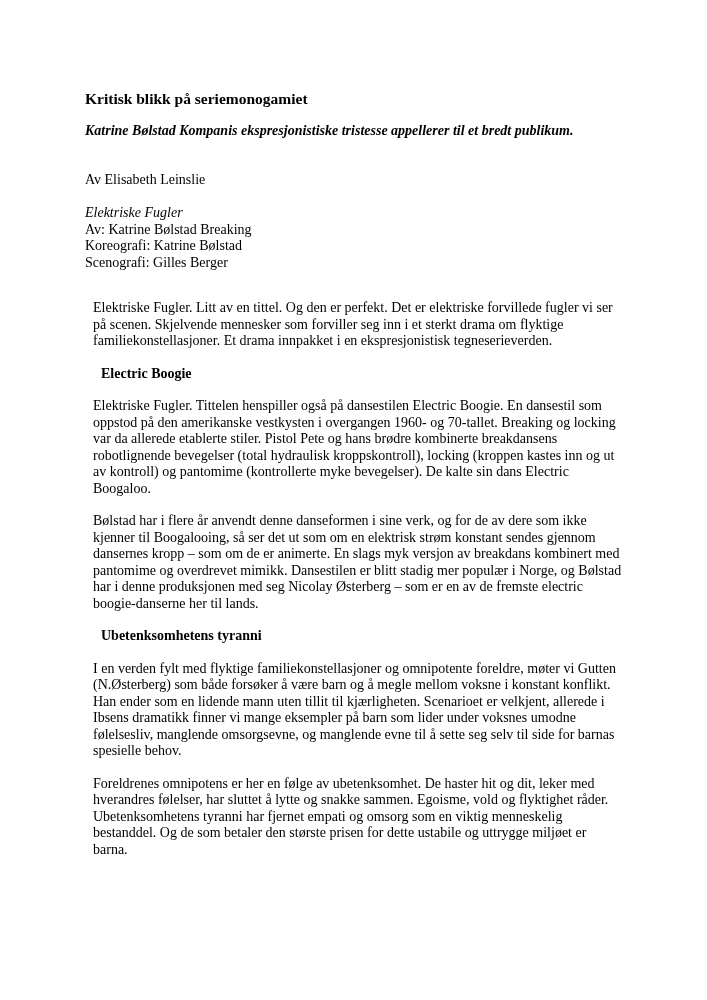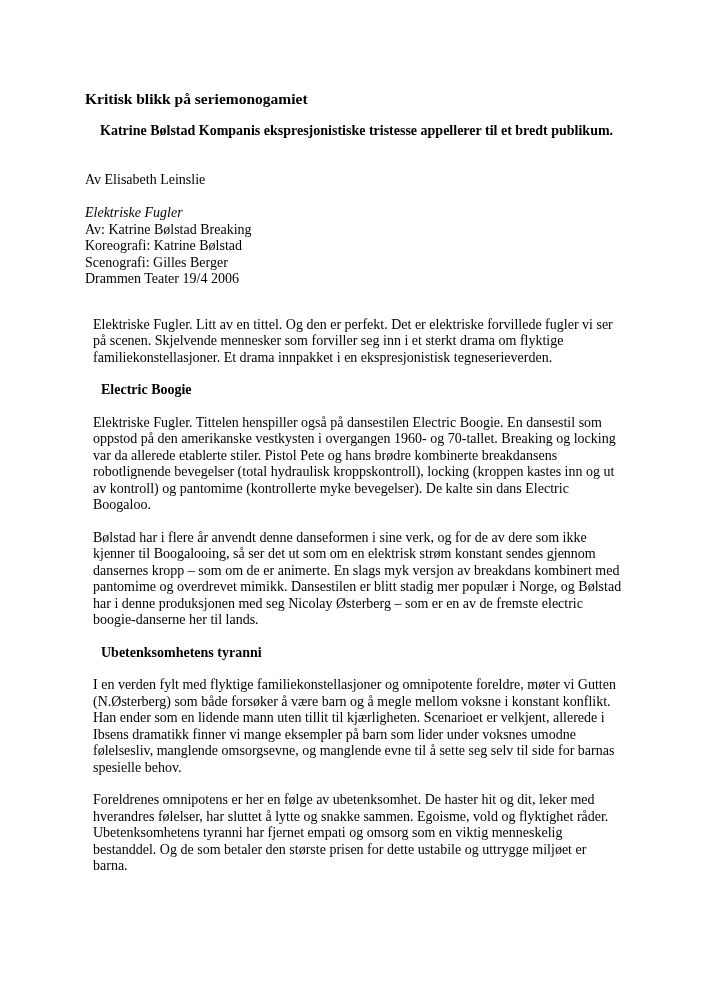--- a/index.html
+++ b/index.html
@@ -21,21 +21,22 @@
     overflow: hidden;
   }
   .title {
     font-size: 15.5px;
     font-weight: bold;
     line-height: 18px;
     margin: 0 0 15px 0;
   }
   .subtitle {
     font-weight: bold;
-    margin: 0 0 32px 15px;
+    margin: 0 0 32px 0;
+    font-style: italic;
   }
   .byline {
     margin: 1px 0 17px 0;
   }
   .credits {
     margin: 0 0 29px 0;
   }
   .work-title {
     font-style: italic;
     font-family: Liberation Serif, serif;
@@ -60,21 +61,20 @@
 
   <p class="subtitle">Katrine Bølstad Kompanis ekspresjonistiske tristesse appellerer til et bredt publikum.</p>
 
   <p class="byline">Av Elisabeth Leinslie</p>
 
   <div class="credits">
     <div class="work-title">Elektriske Fugler</div>
     <div>Av: Katrine Bølstad Breaking</div>
     <div>Koreografi: Katrine Bølstad</div>
     <div>Scenografi: Gilles Berger</div>
-    <div>Drammen Teater 19/4 2006</div>
   </div>
 
   <p class="para">Elektriske Fugler. Litt av en tittel. Og den er perfekt. Det er elektriske forvillede fugler vi ser på scenen. Skjelvende mennesker som forviller seg inn i et sterkt drama om flyktige familiekonstellasjoner. Et drama innpakket i en ekspresjonistisk tegneserieverden.</p>
 
   <div class="section">
     <h2 class="section-heading" style="font-size:14px; line-height:16.5px;">Electric Boogie</h2>
     <p class="para">Elektriske Fugler. Tittelen henspiller også på dansestilen Electric Boogie. En dansestil som oppstod på den amerikanske vestkysten i overgangen 1960- og 70-tallet. Breaking og locking var da allerede etablerte stiler. Pistol Pete og hans brødre kombinerte breakdansens robotlignende bevegelser (total hydraulisk kroppskontroll), locking (kroppen kastes inn og ut av kontroll) og pantomime (kontrollerte myke bevegelser). De kalte sin dans Electric Boogaloo.</p>
     <p class="para">Bølstad har i flere år anvendt denne danseformen i sine verk, og for de av dere som ikke kjenner til Boogalooing, så ser det ut som om en elektrisk strøm konstant sendes gjennom dansernes kropp – som om de er animerte. En slags myk versjon av breakdans kombinert med pantomime og overdrevet mimikk. Dansestilen er blitt stadig mer populær i Norge, og Bølstad har i denne produksjonen med seg Nicolay Østerberg – som er en av de fremste electric boogie-danserne her til lands.</p>
   </div>
 

